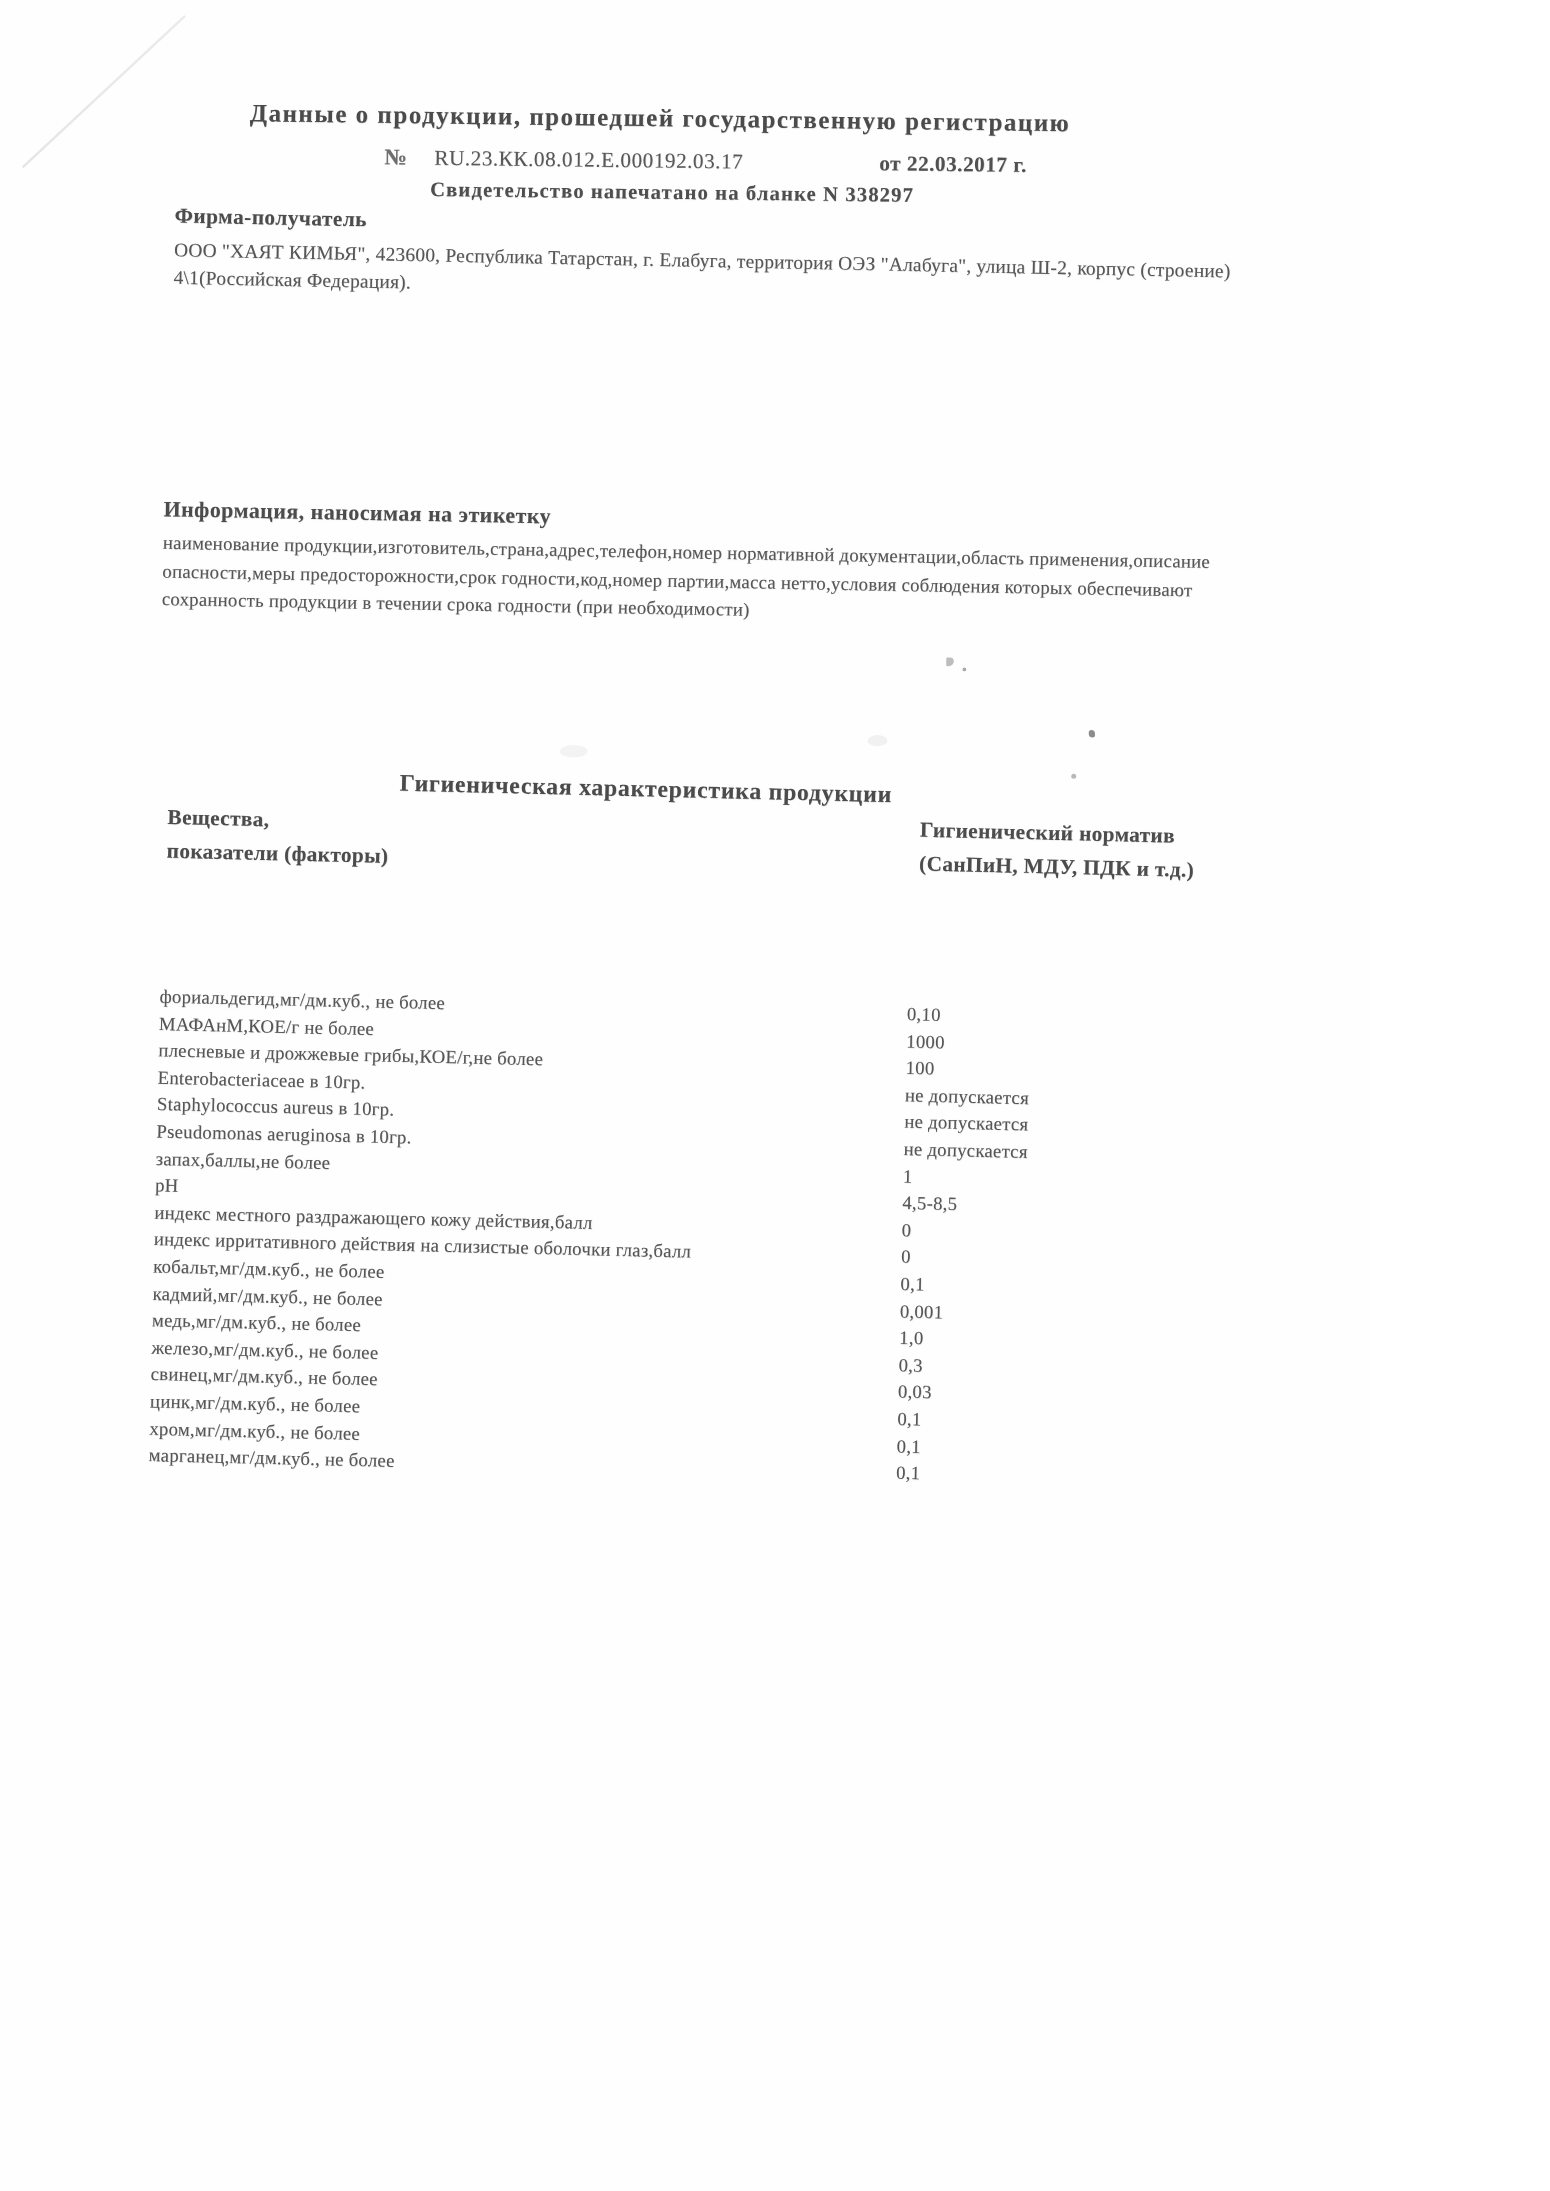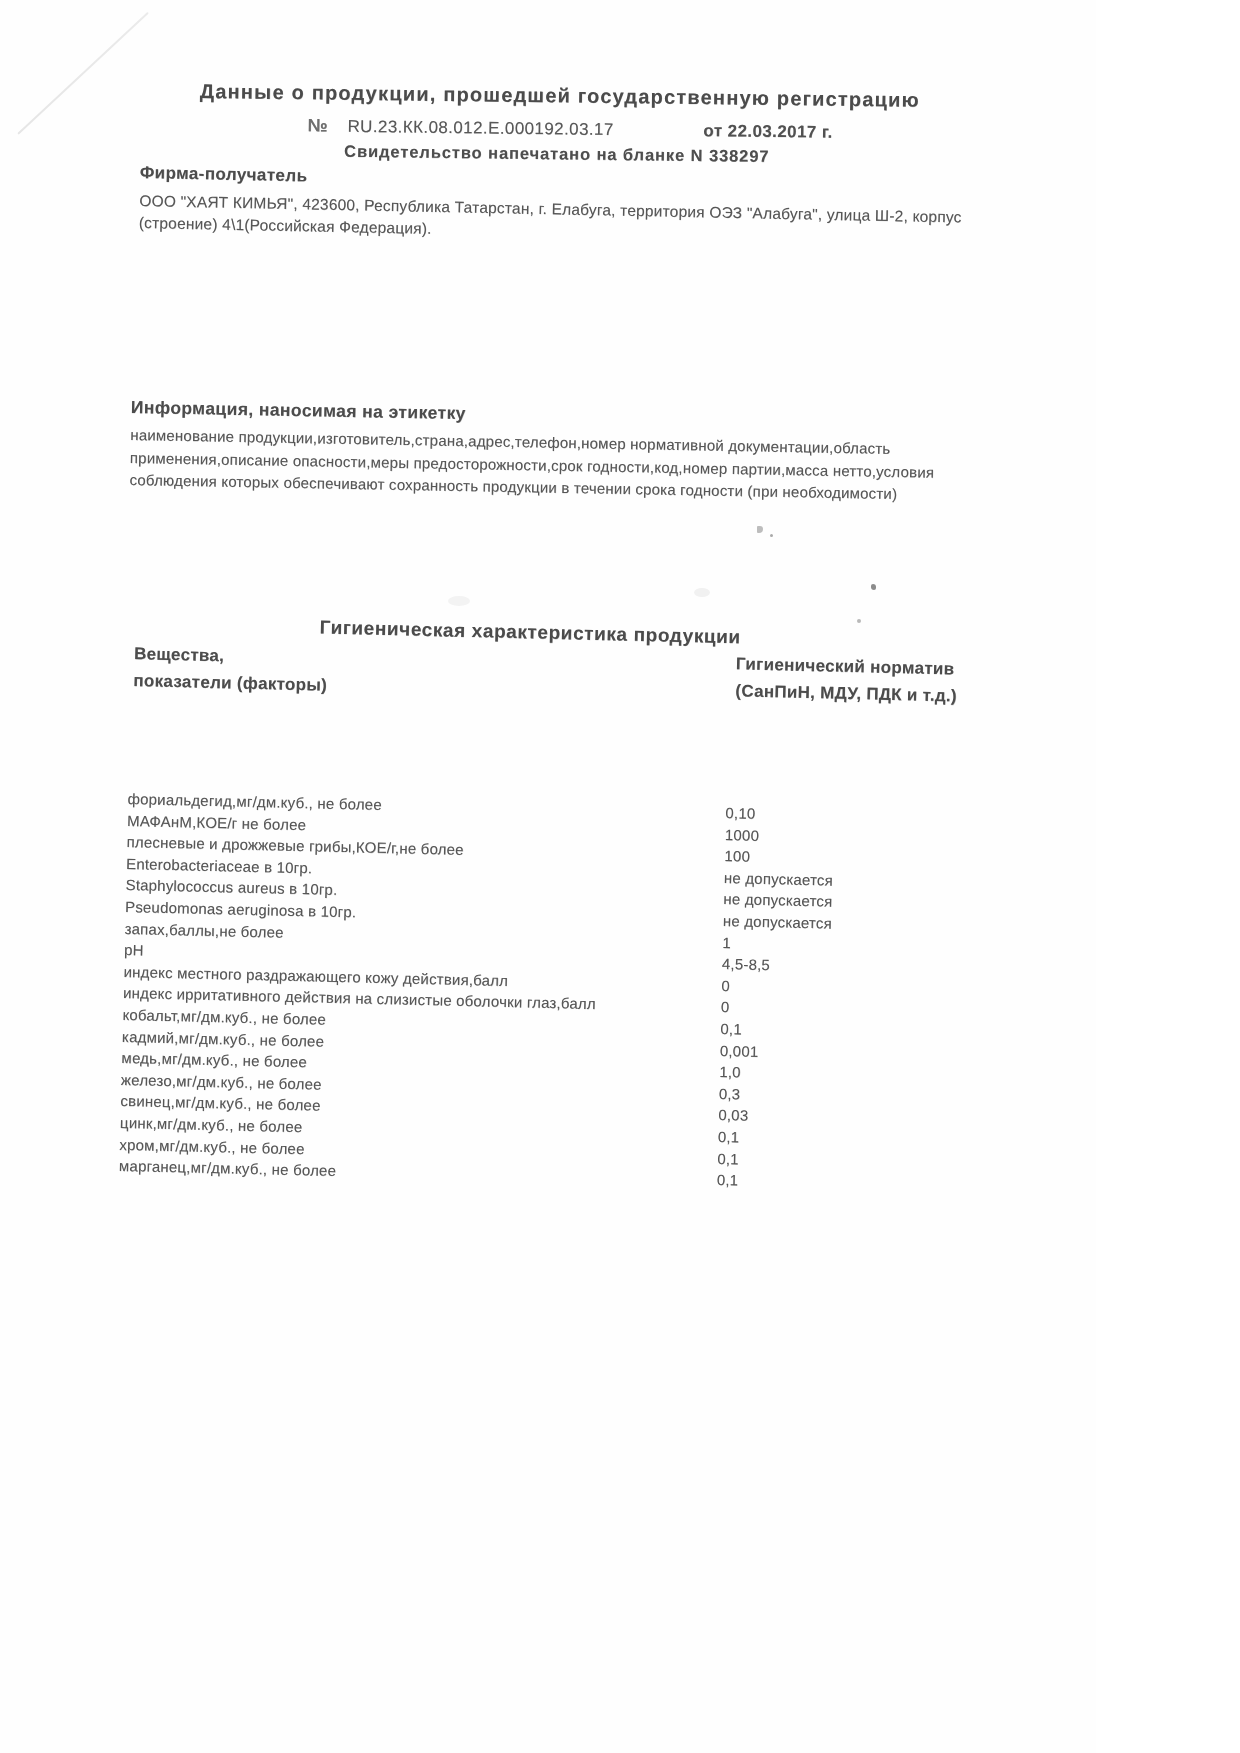--- a/index.html
+++ b/index.html
@@ -7,20 +7,21 @@
   body {
     width: 1240px; height: 1753px;
     font-family: "Liberation Sans", sans-serif;
     position: relative;
     overflow: hidden;
   }
   .sheet {
     position: absolute; left: 0; top: 0;
     width: 1096px; height: 1753px;
     background: #fefefe;
+    font-family: Liberation Serif, serif;
   }
   .soft  { text-shadow: 0.3px 0.3px 0.6px rgba(110,110,110,0.45); }
 
   
   .header-block {
     position: absolute; left: 200px; top: 80px; width: 780px;
     transform: rotate(0.7deg); transform-origin: 0 0;
   }
   .doc-title {
     font-size: 20px; font-weight: bold; letter-spacing: 1.2px;

